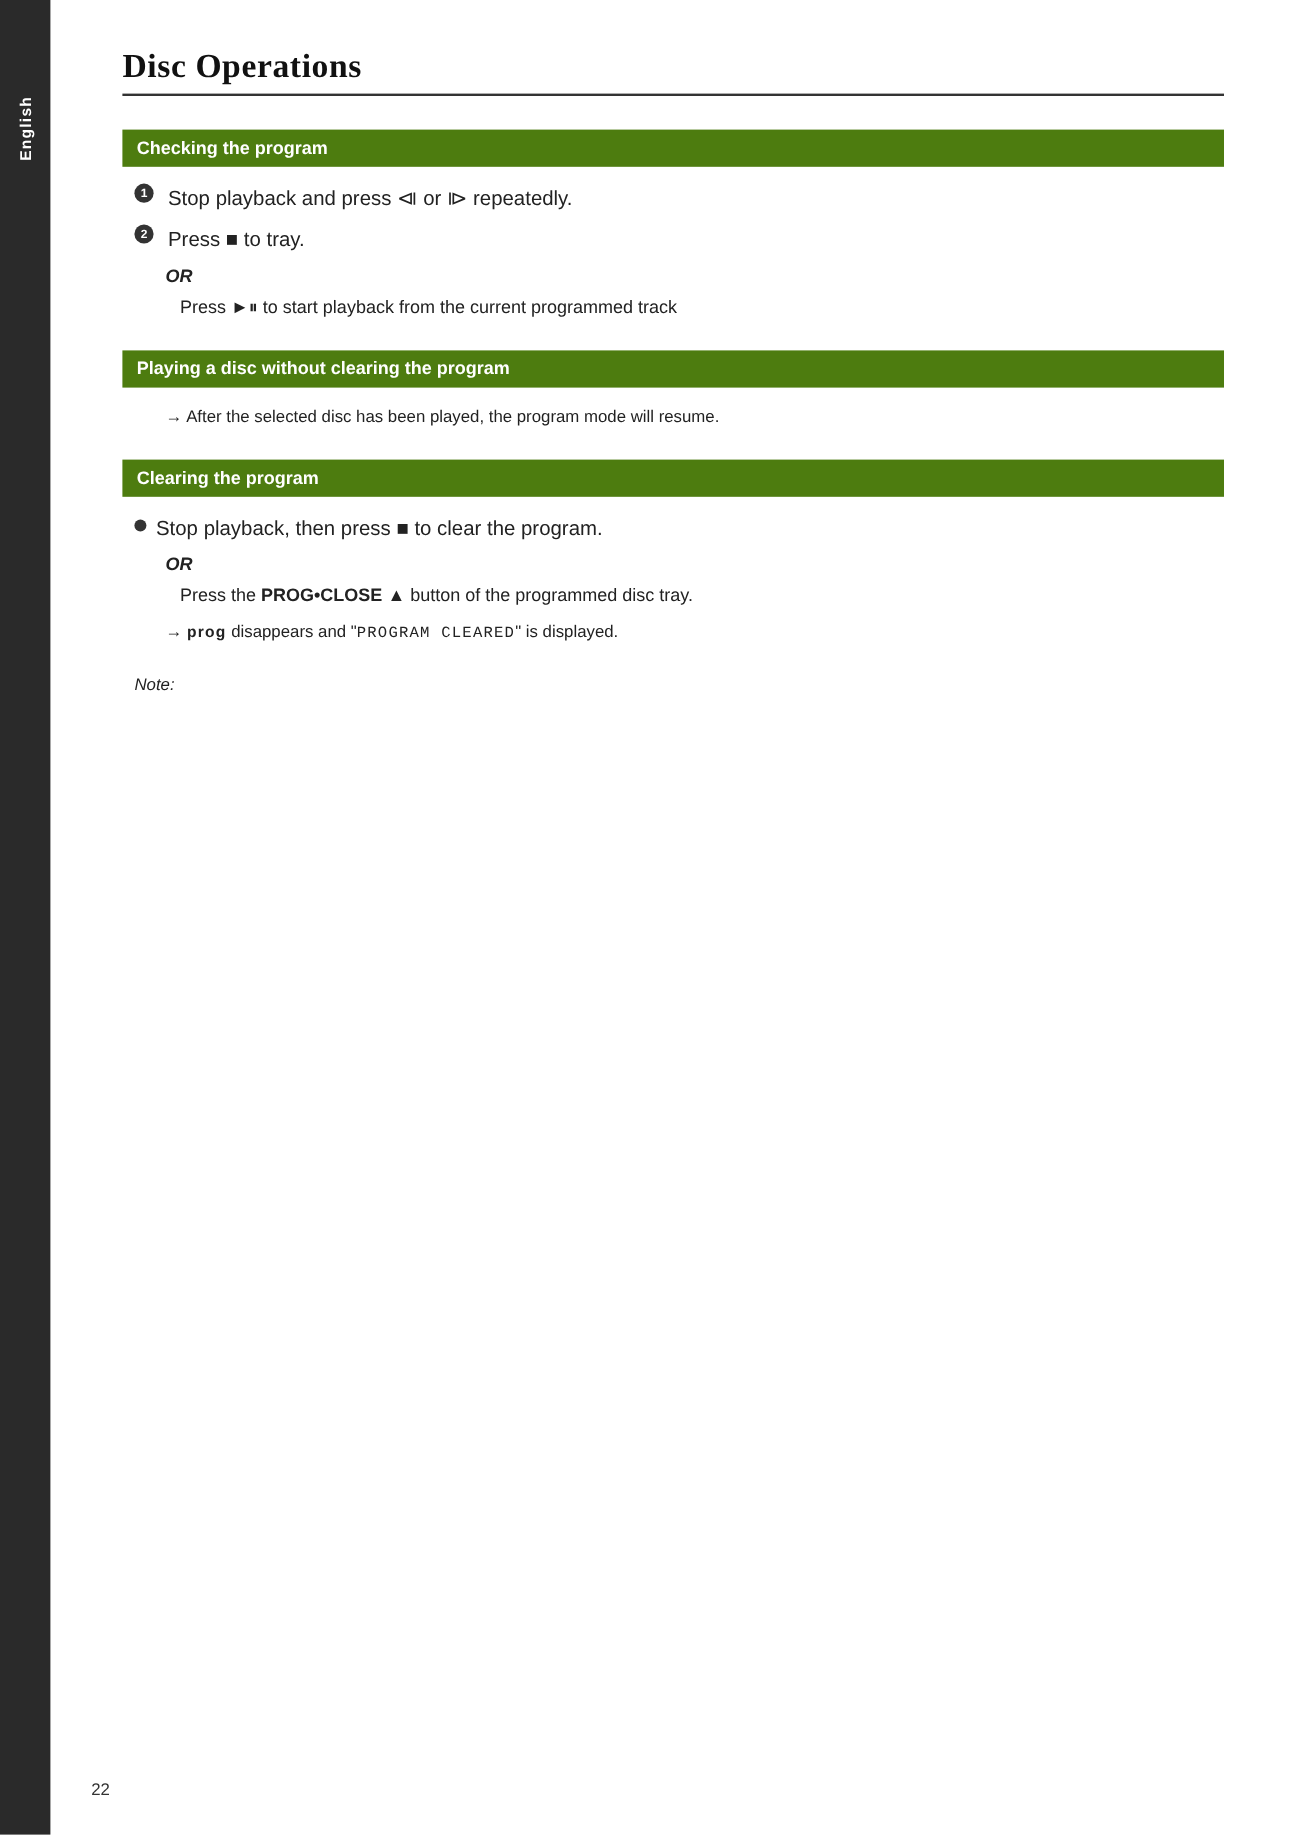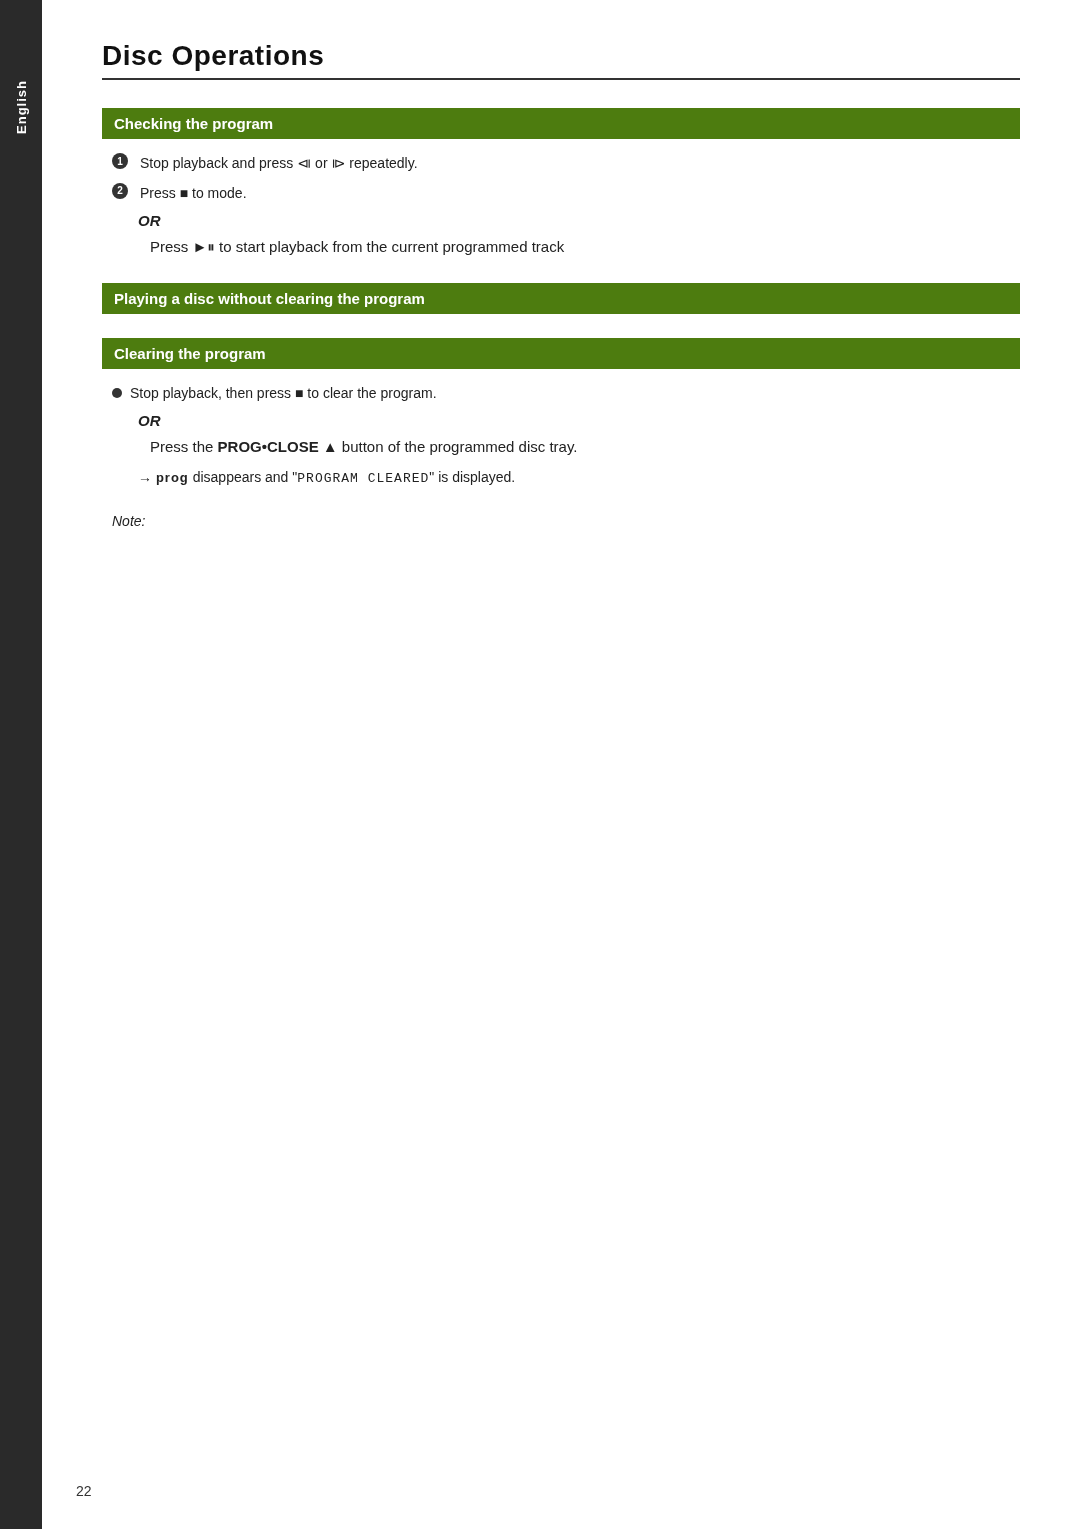--- a/index.html
+++ b/index.html
@@ -43,20 +43,21 @@
       flex: 1;
       padding: 40px 60px 60px 60px;
     }
 
     .page-title {
       font-size: 28px;
       font-weight: bold;
       color: #111;
       margin-bottom: 6px;
       letter-spacing: 0.5px;
+      font-family: Liberation Serif, serif;
     }
 
     .title-rule {
       border: none;
       border-top: 2px solid #333;
       margin-bottom: 28px;
     }
 
     .section-header {
       background: #4d7c0f;
@@ -83,21 +84,21 @@
     .bullet-dot {
       width: 10px;
       height: 10px;
       background: #333;
       border-radius: 50%;
       flex-shrink: 0;
       margin-top: 5px;
     }
 
     .step-text {
-      font-size: 14px;
+      font-size: 17px;
       line-height: 1.55;
       flex: 1;
     }
 
     .or-line {
       font-style: italic;
       font-weight: bold;
       margin-bottom: 6px;
       margin-left: 26px;
       font-size: 15px;
@@ -204,38 +205,39 @@
             ⧏ <span>or</span> ⧐
             <span>repeatedly.</span>
           </span>
         </div>
 
         <div class="step-line">
           <sup-circle>2</sup-circle>
           <span class="step-text">
             <span>Press</span>
             ■
-            <span>to mode.</span>
+            <span>to tray.</span>
           </span>
         </div>
 
         <div class="or-line">OR</div>
 
         <div class="sub-text">
           <span>Press</span>
           ►⏸
           <span>to start playback from the current programmed track</span>
         </div>
       </div>
     </div>
 
     <div class="section-group">
       <span class="section-header">Playing a disc without clearing the program</span>
 
       <div class="content-block">
+        <div class="arrow-text">After the selected disc has been played, the program mode will resume.</div>
       </div>
     </div>
 
     <div class="section-group">
       <span class="section-header">Clearing the program</span>
 
       <div class="content-block">
 
         <div class="step-line">
           <span class="bullet-dot"></span>

